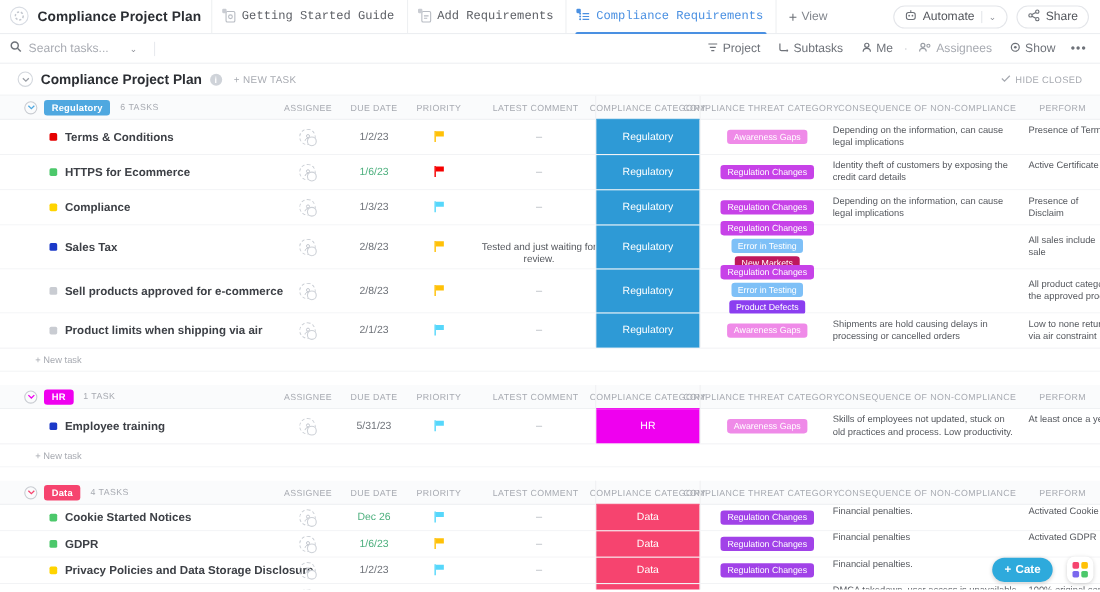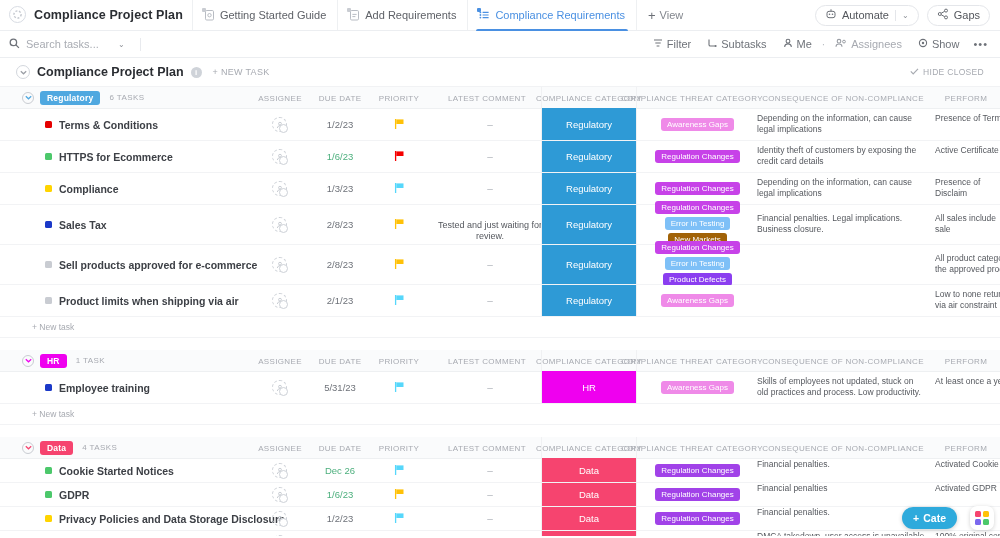--- a/index.html
+++ b/index.html
@@ -25,21 +25,21 @@
   .listicon svg { display:block; }
   .proj-title {
     font-size: 12.5px; font-weight: bold; color: #2b2e33;
     display: flex; align-items: center; padding: 0 9px 0 8px;
     white-space: nowrap; letter-spacing: .1px;
   }
   .tab {
     display: flex; align-items: center; gap: 5px;
     padding: 0 11px; font-size: 11px; color: #5e6167;
     border-left: 1px solid #eef0f2; white-space: nowrap;
-    position: relative; cursor: pointer;
+    position: relative; cursor: pointer; font-family: Liberation Mono, monospace;
   }
   .tab .tico { width: 11px; height: 12px; position: relative; flex: none; }
   .tab.active { color: #4a90e2; font-weight: normal; }
   .tab.active::after {
     content:""; position: absolute; left: 8px; right: 8px; bottom: -1px;
     height: 2px; background: #4a90e2; border-radius: 2px 2px 0 0;
   }
   .tab .dot-blue {
     position: absolute; top: -1px; left: -2px;
     width: 4px; height: 4px; background: #4a90e2; border-radius: 1px;
@@ -275,21 +275,21 @@
     </div>
     <div class="pillbtn">
       <span>
         <svg width="12" height="12" viewBox="0 0 12 12">
             <circle cx="9" cy="2.6" r="1.5" fill="none" stroke="#6b6f76" stroke-width="1"></circle>
             <circle cx="2.8" cy="6" r="1.5" fill="none" stroke="#6b6f76" stroke-width="1"></circle>
             <circle cx="9" cy="9.4" r="1.5" fill="none" stroke="#6b6f76" stroke-width="1"></circle>
             <path d="M4.2 5.2l3.4-1.8M4.2 6.8l3.4 1.8" stroke="#6b6f76" stroke-width="1"></path>
           </svg>
       </span>
-      <span>Gaps</span>
+      <span>Share</span>
     </div>
   </div>
 </div>
 
 <div class="searchbar">
   <div class="search-wrap">
     <span>
       <svg width="11" height="11" viewBox="0 0 11 11">
           <circle cx="4.4" cy="4.4" r="3.2" fill="none" stroke="#6e7279" stroke-width="1.3"></circle>
           <path d="M6.9 6.9l3 3" stroke="#6e7279" stroke-width="1.3"></path>
@@ -300,21 +300,21 @@
   </div>
   <div class="vdiv"></div>
 
   <div class="filters">
     <div class="fitem">
       <span>
         <svg width="10" height="10" viewBox="0 0 10 10">
             <path d="M1 2h8M2.3 5h5.4M3.6 8h2.8" stroke="#6e7279" stroke-width="1.1"></path>
           </svg>
       </span>
-      <span>Filter</span>
+      <span>Project</span>
     </div>
     <div class="fitem">
       <span>
         <svg width="10" height="10" viewBox="0 0 10 10">
             <path d="M2 1.5v5.2c0 .8.6 1.3 1.4 1.3H8" fill="none" stroke="#6e7279" stroke-width="1.1"></path>
             <circle cx="8.6" cy="8" r="1" fill="#6e7279"></circle>
           </svg>
       </span>
       <span>Subtasks</span>
     </div>
@@ -499,23 +499,22 @@
       <svg class="flag" width="11" height="12" viewBox="0 0 11 12">
           <path d="M1.6 1v10" stroke="#ffc107" stroke-width="1.3"></path>
           <path d="M2.3 1.4h7.2v4.6H2.3z" fill="#ffc107"></path>
         </svg></div>
     <div class="cell" style="left:435px;width:110px;text-align:center;top:14px">
       <span class="comment">Tested and just waiting for review.</span></div>
     <div class="catcell" style="left:542px;width:94px;background:#2e9ad6">Regulatory</div>
     <div class="tagwrap" style="left:645px;top:-4.5px;width:105px;align-items:center">
         <span class="tag" style="background:#c742e8">Regulation Changes</span>
         <span class="tag" style="background:#7ec0f7">Error in Testing</span>
-        <span class="tag" style="background:#a16207">New Markets</span>
-      </div>
-    <div class="conseq" style="left:757px;width:168px;top:8px">Financial penalties. Legal implications. Business closure.</div>
+        <span class="tag" style="background:#be185d">New Markets</span>
+      </div>
     <div class="perform" style="left:935px;width:78px;top:8px">All sales include sale</div>
     <div class="vline" style="left:541px"></div>
       <div class="vline" style="left:636px"></div>
   </div>
   <div class="row" style="height:40px">
     <div class="cell" style="left:45px;top:16px">
       <span class="sq" style="background:#c9ccd2;display:block"></span>
       </div>
     <div class="cell taskname" style="left:59px;top:14px">Sell products approved for e-commerce</div>
     <div class="cell" style="left:272px;top:12px">
@@ -562,20 +561,21 @@
       <svg class="flag" width="11" height="12" viewBox="0 0 11 12">
           <path d="M1.6 1v10" stroke="#56d7fb" stroke-width="1.3"></path>
           <path d="M2.3 1.4h7.2v4.6H2.3z" fill="#56d7fb"></path>
         </svg></div>
     <div class="cell" style="left:435px;width:110px;text-align:center;top:10px">
       <span class="dash">–</span></div>
     <div class="catcell" style="left:542px;width:94px;background:#2e9ad6">Regulatory</div>
     <div class="tagwrap" style="left:645px;top:8.5px;width:105px;align-items:center">
         <span class="tag" style="background:#ef8ae8">Awareness Gaps</span>
       </div>
+    <div class="conseq" style="left:757px;width:168px;top:4px">Shipments are hold causing delays in processing or cancelled orders</div>
     <div class="perform" style="left:935px;width:78px;top:4px">Low to none returne via air constraint</div>
     <div class="vline" style="left:541px"></div>
       <div class="vline" style="left:636px"></div>
   </div>
     <div class="newtask">+ New task</div>
     <div class="groupgap"></div>
     <div class="grouphead">
     <span class="gh-chev">
       <svg width="7" height="5" viewBox="0 0 7 5">
           <path d="M.8 1.2L3.5 3.8 6.2 1.2" fill="none" stroke="#ef00ef" stroke-width="1.2"></path>

